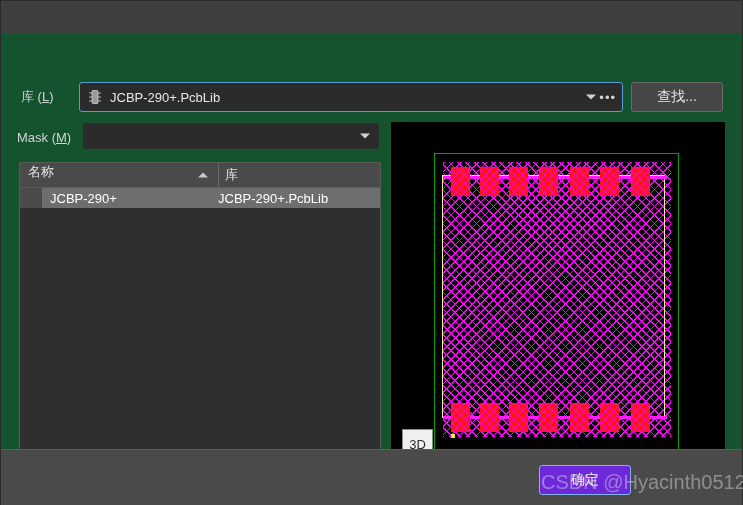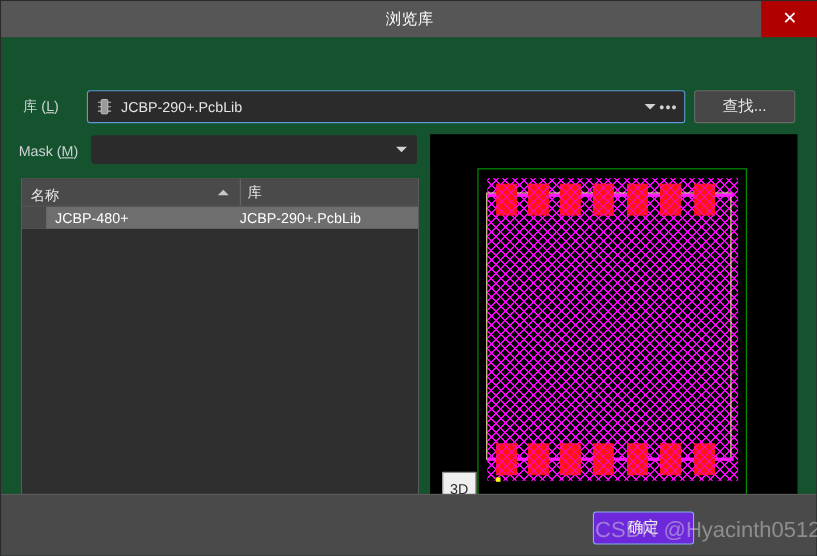--- a/index.html
+++ b/index.html
@@ -188,21 +188,21 @@
     color: #e6e6e6;
     font-size: 13px;
   }
   .col-name {
     width: 198px;
     padding-left: 8px;
     box-sizing: border-box;
     position: relative;
     height: 100%;
     display: flex;
-    align-items: flex-end;
+    align-items: flex-start;
     cursor: pointer;
   }
   .sort-arrow {
     position: absolute;
     right: 10px; top: 50%;
     transform: translateY(-50%);
     width: 0; height: 0;
     border-left: 5px solid transparent;
     border-right: 5px solid transparent;
     border-bottom: 5px solid #c8c8c8;
@@ -396,26 +396,20 @@
     font-size: 20px;
     white-space: nowrap;
     pointer-events: none;
   }
 </style>
 </head>
 <body>
 
 <div class="dialog">
 
-  <div class="titlebar">
-    <div class="titlebar-title">浏览库</div>
-    <div class="close-button">
-      <span>✕</span>
-    </div>
-  </div>
 
   <div class="body-area">
 
     <div class="lib-label">
       <span>库 (</span><u>L</u><span>)</span>
     </div>
 
     <div class="lib-combo">
       <span class="chip-icon">
         <svg width="14" height="16" viewBox="0 0 14 16" xmlns="http://www.w3.org/2000/svg">
@@ -449,21 +443,21 @@
           <span>名称</span>
           <span class="sort-arrow"></span>
         </div>
         <div class="col-lib">
           <span>库</span>
         </div>
       </div>
       <div class="list-rows">
         <div class="list-row">
           <div class="row-gutter"></div>
-          <div class="row-name">JCBP-480+</div>
+          <div class="row-name">JCBP-290+</div>
           <div class="row-lib">JCBP-290+.PcbLib</div>
         </div>
       </div>
     </div>
 
     <div class="items-count">1 items</div>
 
     <div class="preview">
       <div class="pcb-stage">
         <div class="green-outline"></div>

